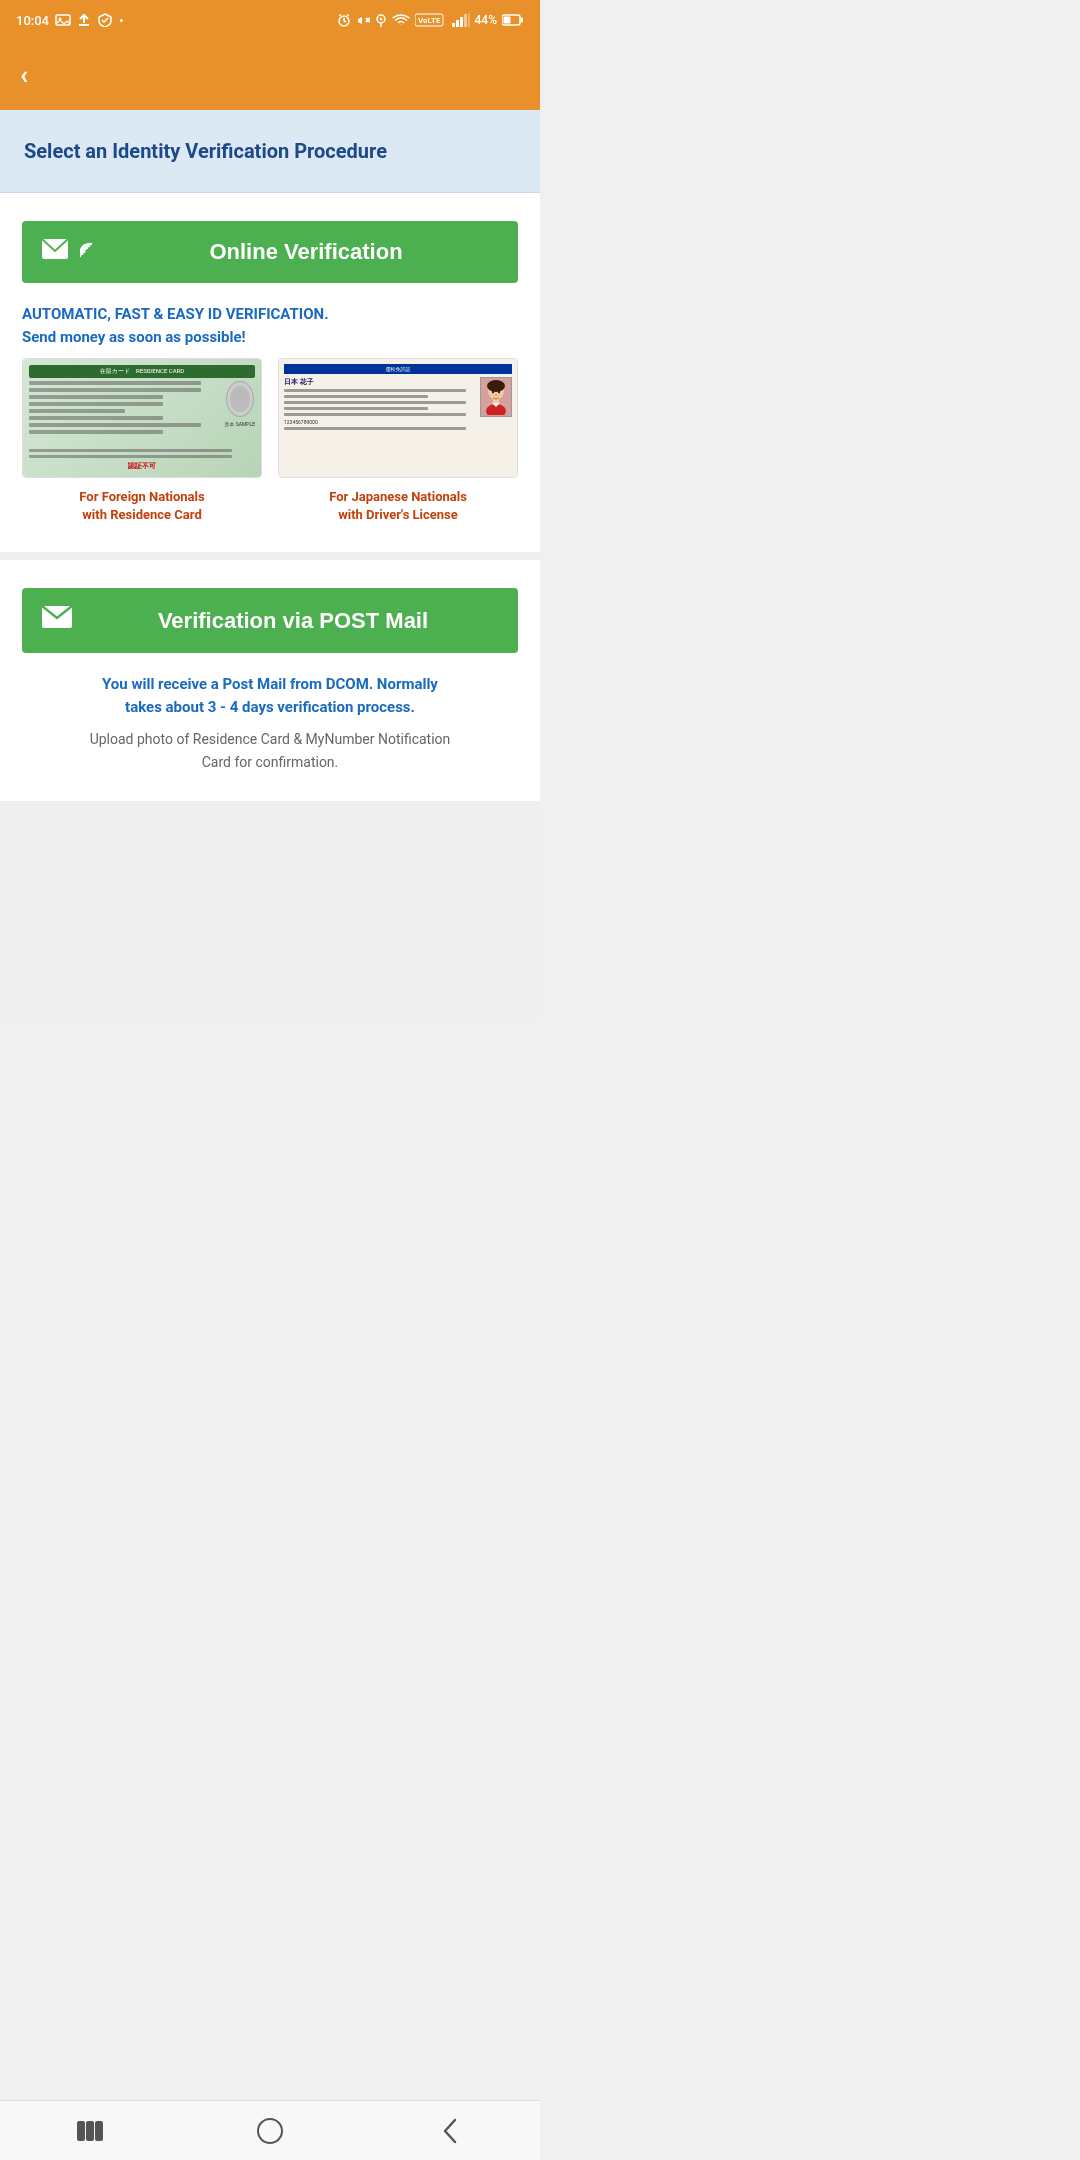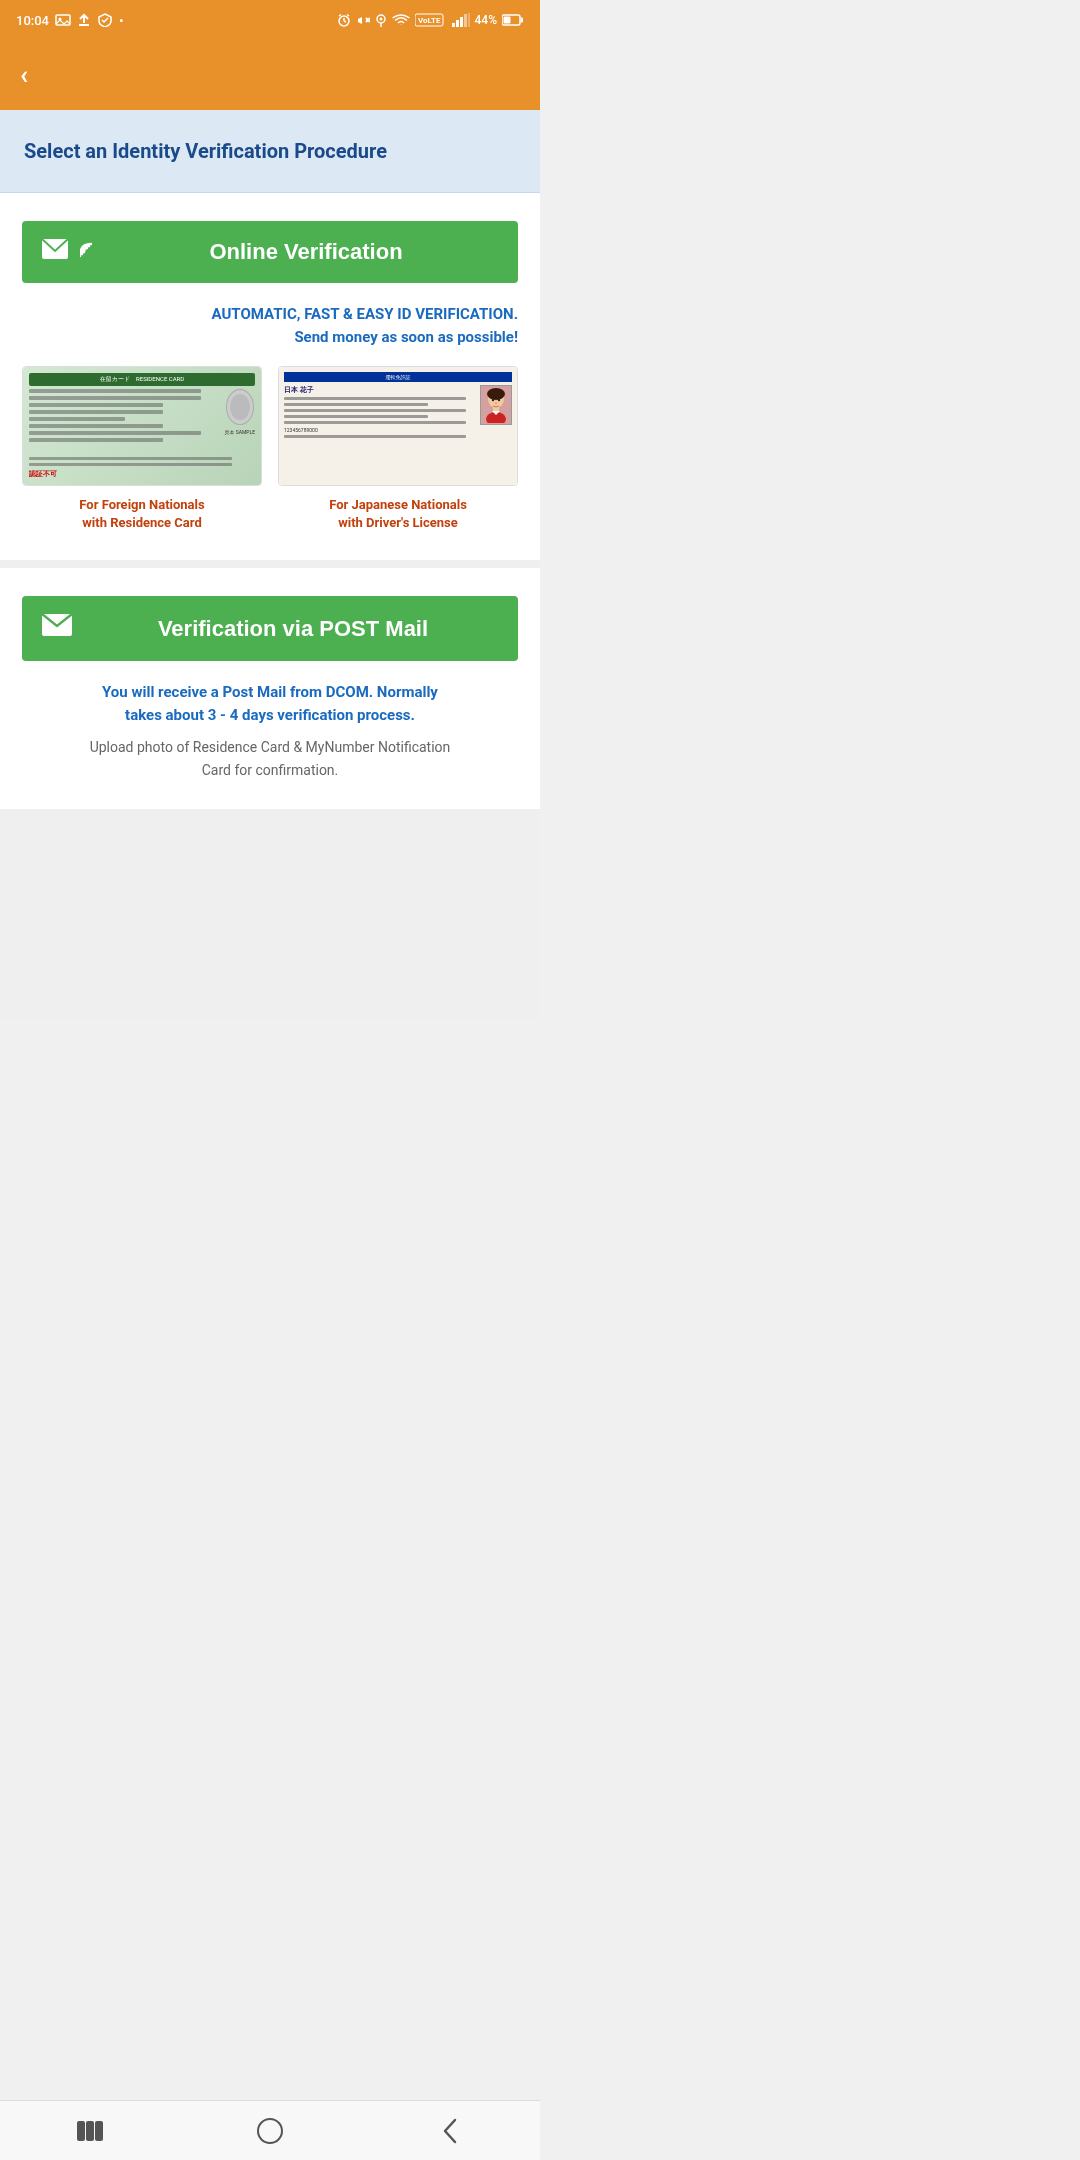--- a/index.html
+++ b/index.html
@@ -116,23 +116,23 @@
       font-weight: 700;
       flex: 1;
       text-align: center;
     }
 
     
     .online-desc-strong {
       color: #1a6abf;
       font-size: 15px;
       font-weight: 700;
-      text-align: right;
+      text-align: left;
       line-height: 1.5;
-      margin-bottom: 18px;
+      margin-bottom: 10px;
     }
     .online-desc-normal {
       color: #666;
       font-size: 14px;
       text-align: center;
       line-height: 1.6;
       margin-bottom: 22px;
     }
 
     
@@ -212,21 +212,21 @@
     }
     .rc-bottom {
       font-size: 5px;
       color: #333;
       margin-top: 3px;
     }
     .rc-sample {
       color: #c00;
       font-size: 7px;
       font-weight: bold;
-      text-align: left;
+      text-align: center;
     }
 
     
     .drivers-card {
       background: #f5f0e8;
       display: flex;
       flex-direction: column;
       padding: 5px;
       height: 100%;
     }

